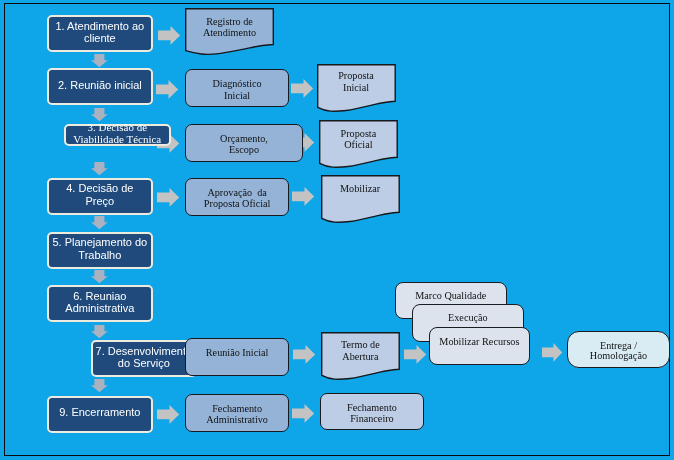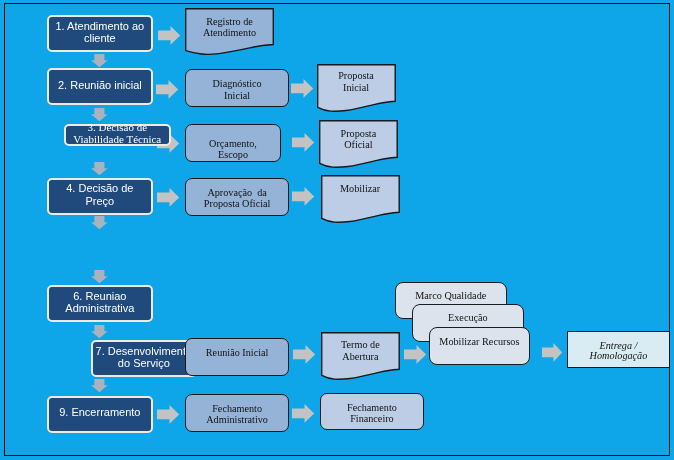--- a/index.html
+++ b/index.html
@@ -6,22 +6,22 @@
   body{width:674px;height:460px;overflow:hidden;font-family:"Liberation Sans",sans-serif;}
   #canvas{position:relative;width:674px;height:460px;background:#0ea5e9;}
   .frame{position:absolute;left:3.9px;top:2.9px;width:666.6px;height:453.5px;border:1.4px solid #0a0a0a;box-sizing:border-box;}
   .node{position:absolute;box-sizing:border-box;display:flex;align-items:center;justify-content:center;text-align:center;white-space:pre-wrap;}
   .proc{padding-bottom:3px;background:#1f4a7b;color:#ffffff;border:2.5px solid #edeade;border-radius:5px;
         font-family:"Liberation Sans",sans-serif;font-size:11px;line-height:12.6px;}
   .mid{padding-top:3px;background:#95b3d7;color:#111;border:1.4px solid #17191c;border-radius:7px;
        font-family:"Liberation Serif",serif;font-size:10.2px;line-height:11.6px;}
   .stack{padding-bottom:0px;background:#dce3ed;color:#111;border:1.4px solid #1a1d21;border-radius:8px;
        font-family:"Liberation Serif",serif;font-size:10.2px;line-height:11.6px;}
-  .cyan{padding-top:3px;background:#daecf3;color:#111;border:1.4px solid #17191c;border-radius:0;
-       font-family:"Liberation Serif",serif;font-size:10.2px;line-height:10.6px;font-style:italic;}
+  .cyan{padding-top:3px;background:#daecf3;color:#111;border:1.4px solid #17191c;border-radius:12px;
+       font-family:"Liberation Serif",serif;font-size:10.2px;line-height:10.6px;}
   .doc{position:absolute;}
   .doc .lbl{position:absolute;left:0;right:0;text-align:center;font-family:"Liberation Serif",serif;font-size:10.2px;line-height:11.6px;color:#111;}
   .arrow{position:absolute;}
   .oneline{padding-top:0px;padding-bottom:9px;}
   .stack{padding-bottom:9px;}
 </style>
 </head>
 <body>
 
 <div id="canvas">
@@ -92,30 +92,32 @@
     </svg>
 
   <div class="node proc" style="left:46.6px;top:15.0px;width:106.5px;height:37.4px;">
     <span>1. Atendimento ao<br>cliente</span></div>
   <div class="node proc" style="left:46.6px;top:68.1px;width:106.5px;height:37.4px;">
     <span>2. Reunião inicial</span></div>
   <div class="node proc" style="left:64px;top:123.8px;width:106.5px;height:22px;font-family:Liberation Serif, serif;">
     <span>3. Decisão de<br>Viabilidade Técnica</span></div>
   <div class="node proc" style="left:46.6px;top:177.8px;width:106.5px;height:37.4px;">
     <span>4. Decisão de<br>Preço</span></div>
+  <div class="node proc" style="left:46.6px;top:231.7px;width:106.5px;height:37.4px;">
+    <span>5. Planejamento do<br>Trabalho</span></div>
   <div class="node proc" style="left:46.6px;top:285.0px;width:106.5px;height:37.4px;">
     <span>6. Reuniao<br>Administrativa</span></div>
   <div class="node proc" style="left:46.6px;top:340.1px;width:106.5px;height:37.4px;margin-left:44px;">
     <span>7. Desenvolvimento<br>do Serviço</span></div>
   <div class="node proc" style="left:46.6px;top:395.5px;width:106.5px;height:37.4px;">
     <span>9. Encerramento</span></div>
 
   <div class="node mid" style="left:185.0px;top:69.2px;width:104.2px;height:37.7px;">
     <span>Diagnóstico<br>Inicial</span></div>
-  <div class="node mid" style="left:185.0px;top:124.1px;width:96px;height:37.7px;align-items:flex-end;">
+  <div class="node mid" style="left:185.0px;top:124.1px;width:118px;height:37.7px;">
     <span>Orçamento,<br>Escopo</span></div>
   <div class="node mid" style="left:185.0px;top:177.9px;width:104.2px;height:37.7px;">
     <span>Aprovação  da<br>Proposta Oficial</span></div>
   <div class="node mid oneline" style="left:185.0px;top:338.1px;width:104.2px;height:37.7px;">
     <span>Reunião Inicial</span></div>
   <div class="node mid" style="left:185.0px;top:393.9px;width:104.2px;height:37.7px;">
     <span>Fechamento<br>Administrativo</span></div>
 
   <div class="doc" style="left:184.5px;top:8.0px;width:90px;height:48px;">
     <svg width="90" height="48" viewBox="0 0 90 48">

